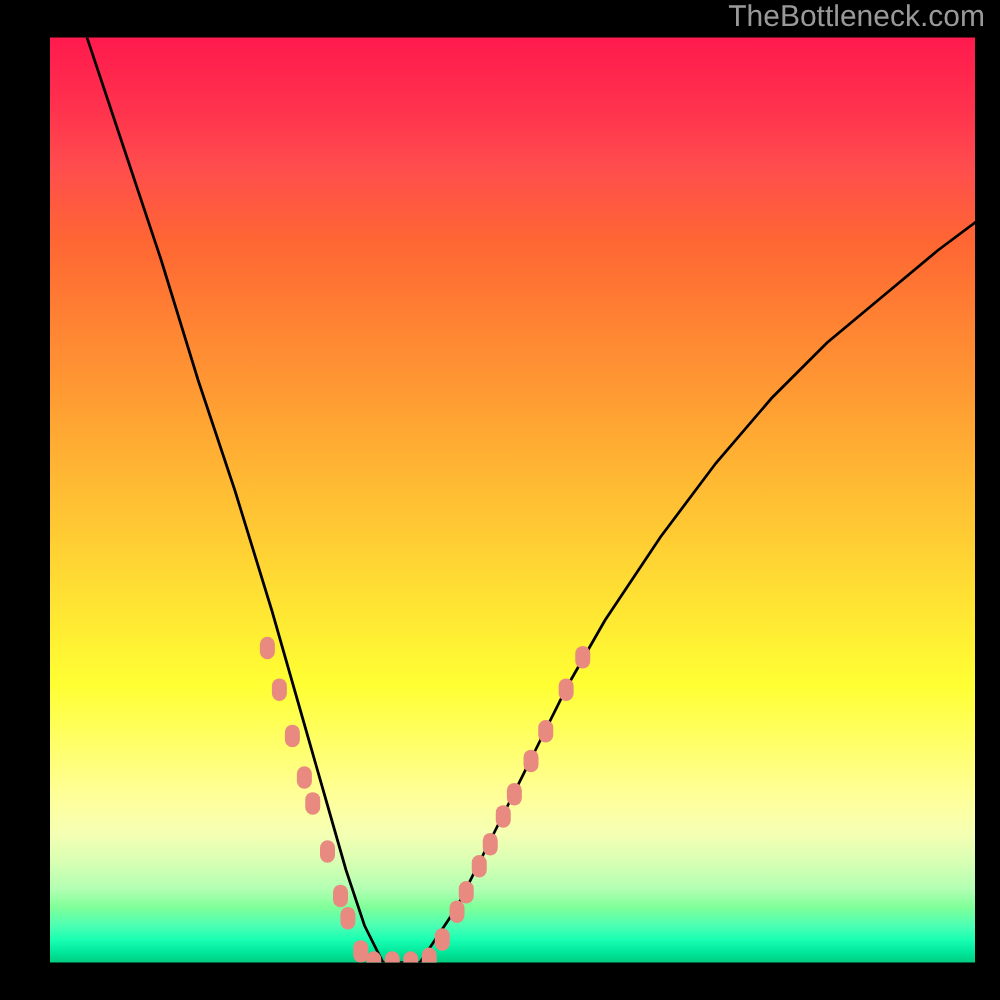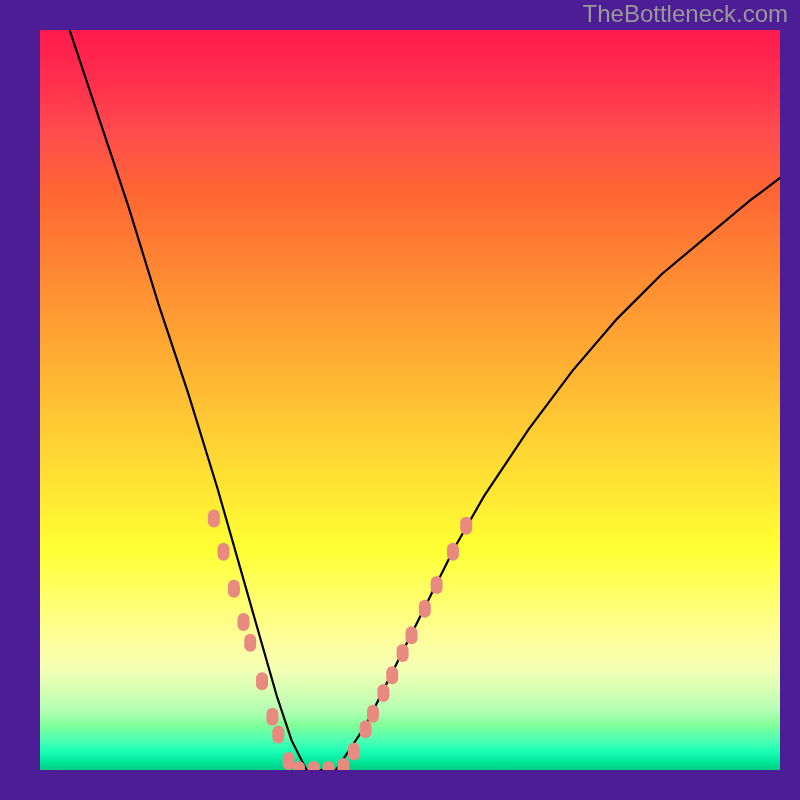--- a/index.html
+++ b/index.html
@@ -1,20 +1,20 @@
 <!DOCTYPE html>
 <html><head>
 <meta charset="utf-8">
 <style>
   * { margin: 0; padding: 0; box-sizing: border-box; }
   html, body { width: 800px; height: 800px; overflow: hidden; }
   .container {
     width: 800px;
     height: 800px;
-    background: #4c1d95;
+    background: #000000;
     position: relative;
   }
   .watermark {
     position: absolute;
     top: 0;
     right: 12px;
     color: #999;
     font-family: Arial, sans-serif;
     font-size: 24px;
     font-weight: 500;

